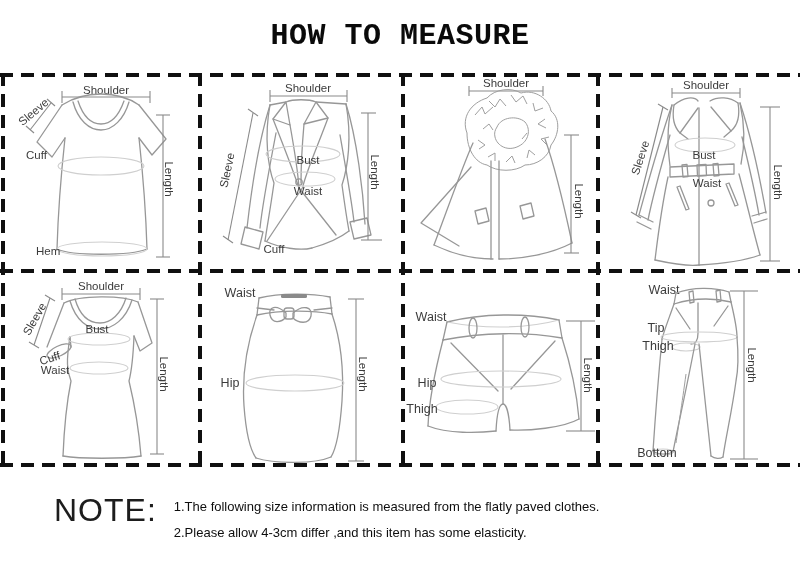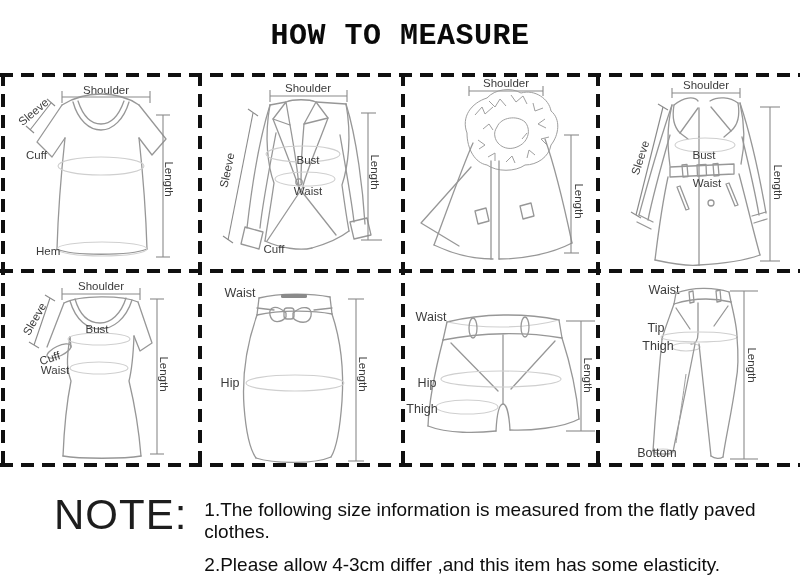--- a/index.html
+++ b/index.html
@@ -18,23 +18,23 @@
     background:repeating-linear-gradient(180deg,#101010 0 13px,transparent 13px 21px);}
   .cell{position:absolute;}
   svg{display:block;}
   svg .g{fill:none;stroke:#979797;stroke-width:1.3;stroke-linecap:round;stroke-linejoin:round;}
   svg .gt{fill:none;stroke:#9f9f9f;stroke-width:1;}
   svg .gl{fill:none;stroke:#cfcfcf;stroke-width:1.1;}
   svg .m{fill:none;stroke:#8a8a8a;stroke-width:1.1;}
   svg text{font-family:"Liberation Sans",sans-serif;font-size:11.5px;fill:#3b3b3b;}
   svg text.t2{font-size:12.5px;}
   .note{position:absolute;left:54px;top:494px;display:flex;align-items:flex-start;gap:17px;}
-  .note-label{font-size:42px;font-weight:400;letter-spacing:1px;color:#1d1d1d;line-height:1;}
+  .note-label{font-size:32px;font-weight:400;letter-spacing:1px;color:#1d1d1d;line-height:1;}
   .note-lines{padding-top:5px;}
-  .note-lines p{margin:0 0 11px 0;font-size:19px;color:#0e0e0e;letter-spacing:0;}
+  .note-lines p{margin:0 0 11px 0;font-size:13px;color:#0e0e0e;letter-spacing:0;}
 </style>
 </head>
 <body>
 
 <div class="title">HOW TO MEASURE</div>
 
 <div class="hline" style="top:73px"></div>
 <div class="hline" style="top:269px"></div>
 <div class="hline" style="top:463px"></div>
 <div class="vline" style="left:1px"></div>

